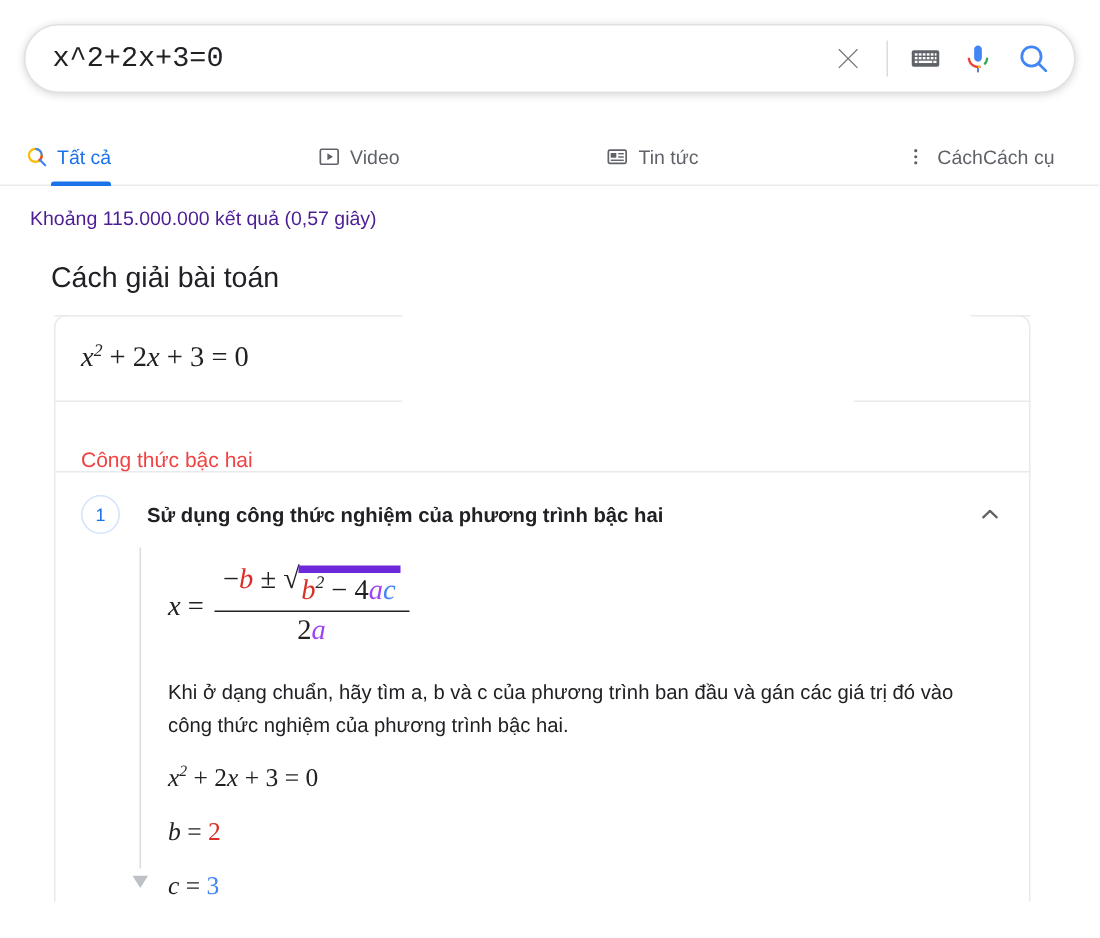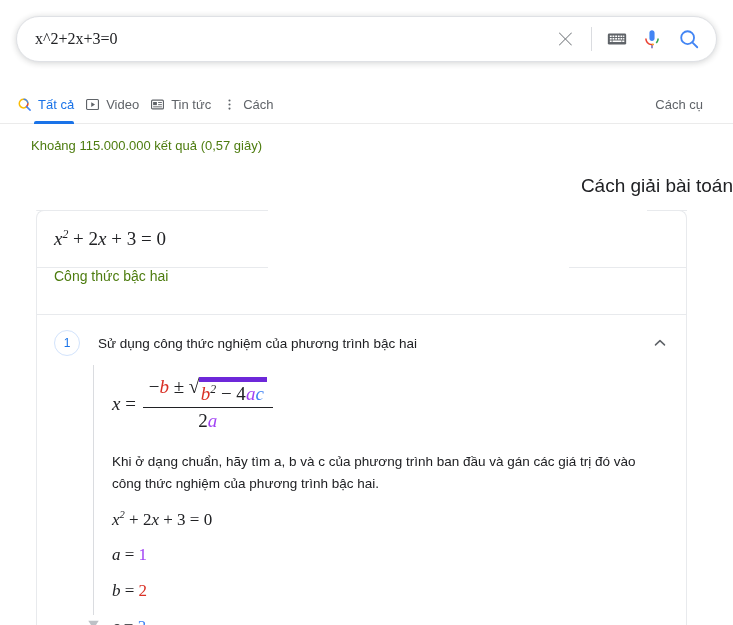--- a/index.html
+++ b/index.html
@@ -28,22 +28,22 @@
     display: flex;
     align-items: center;
     padding: 0 14px 0 18px;
     box-sizing: border-box;
     background: #fff;
   }
   .search-input {
     flex: 1;
     border: none;
     outline: none;
-    font-size: 16px;
-    font-family: Liberation Serif, serif;
+    font-size: 19px;
+    font-family: Liberation Mono, monospace;
     color: #202124;
     background: transparent;
     padding: 0;
     height: 28px;
     line-height: 28px;
   }
   .sb-icon {
     display: flex;
     align-items: center;
     justify-content: center;
@@ -71,20 +71,21 @@
     padding: 0 16px;
     box-sizing: border-box;
     border-bottom: 1px solid #ebebeb;
     position: relative;
   }
   .tabs {
     display: flex;
     align-items: flex-end;
     gap: 10px;
     flex: 1;
+    justify-content: space-between;
   }
   .tab {
     display: flex;
     align-items: center;
     gap: 6px;
     font-size: 13px;
     color: #5f6368;
     padding-bottom: 11px;
     cursor: pointer;
     position: relative;
@@ -104,31 +105,30 @@
     font-size: 13px;
     color: #5f6368;
     padding-bottom: 11px;
     cursor: pointer;
     padding-right: 14px;
   }
 
   
   .result-stats {
     font-size: 13px;
-    color: #4d7c0f;
-    padding: 14px 16px 0 31px;
+    color: #4c1d95;
+    padding: 14px 16px 0 20px;
   }
 
   
   .section-title {
     font-size: 19px;
     color: #202124;
-    padding: 22px 0 0 46px;
+    padding: 22px 0 0 34px;
     font-weight: 400;
-    text-align: right;
   }
 
   
   .card {
     position: relative;
     margin: 13px 0 0 36px;
     width: 651px;
     box-sizing: border-box;
     background: #fff;
   }
@@ -177,24 +177,24 @@
     position: absolute; left: 0; bottom: 0; height: 1px; width: 232px;
     background: #e8eaed;
   }
   .row-divider-split-right {
     position: absolute; right: 0; bottom: 0; height: 1px; width: 118px;
     background: #e8eaed;
   }
   .card-formula-row {
     height: 47px;
     display: flex;
-    align-items: flex-start;
+    align-items: flex-end;
     padding-left: 18px;
     font-size: 14px;
-    color: #4d7c0f;
+    color: #ef4444;
     border-bottom: 1px solid #e8eaed;
     box-sizing: border-box;
     cursor: pointer;
   }
 
   
   .step {
     padding: 12px 0 0 0;
     position: relative;
   }
@@ -210,21 +210,21 @@
     border: 1px solid #d2e3fc;
     border-radius: 50%;
     color: #1a73e8;
     font-size: 12px;
     display: flex; align-items: center; justify-content: center;
     flex: none;
     margin-right: 18px;
   }
   .step-title {
     font-size: 13.5px;
-    font-weight: normal;
+    font-weight: bold;
     color: #202124;
     flex: 1;
   }
   .chevron { width: 18px; height: 18px; flex: none; cursor: pointer; }
 
   .step-body {
     position: relative;
     padding: 18px 0 0 76px;
   }
   .step-line {
@@ -466,25 +466,20 @@
           <span class="den">2<i class="v-a">a</i></span>
         </span>
       </div>
 
       <div class="step-text">Khi ở dạng chuẩn, hãy tìm a, b và c của phương trình ban đầu và gán các giá trị đó vào công thức nghiệm của phương trình bậc hai.</div>
 
       <div class="math math-sm eq-line">
         <i>x</i><span class="sup">2</span> + 2<i>x</i> + 3 = 0
       </div>
 
-      <div class="math math-sm eq-line">
-        <i>a</i>
-        <span>=</span>
-        <span class="v-a">1</span>
-      </div>
 
       <div class="math math-sm eq-line">
         <i>b</i>
         <span>=</span>
         <span class="v-b">2</span>
       </div>
 
       <div class="math math-sm eq-line">
         <i>c</i>
         <span>=</span>

